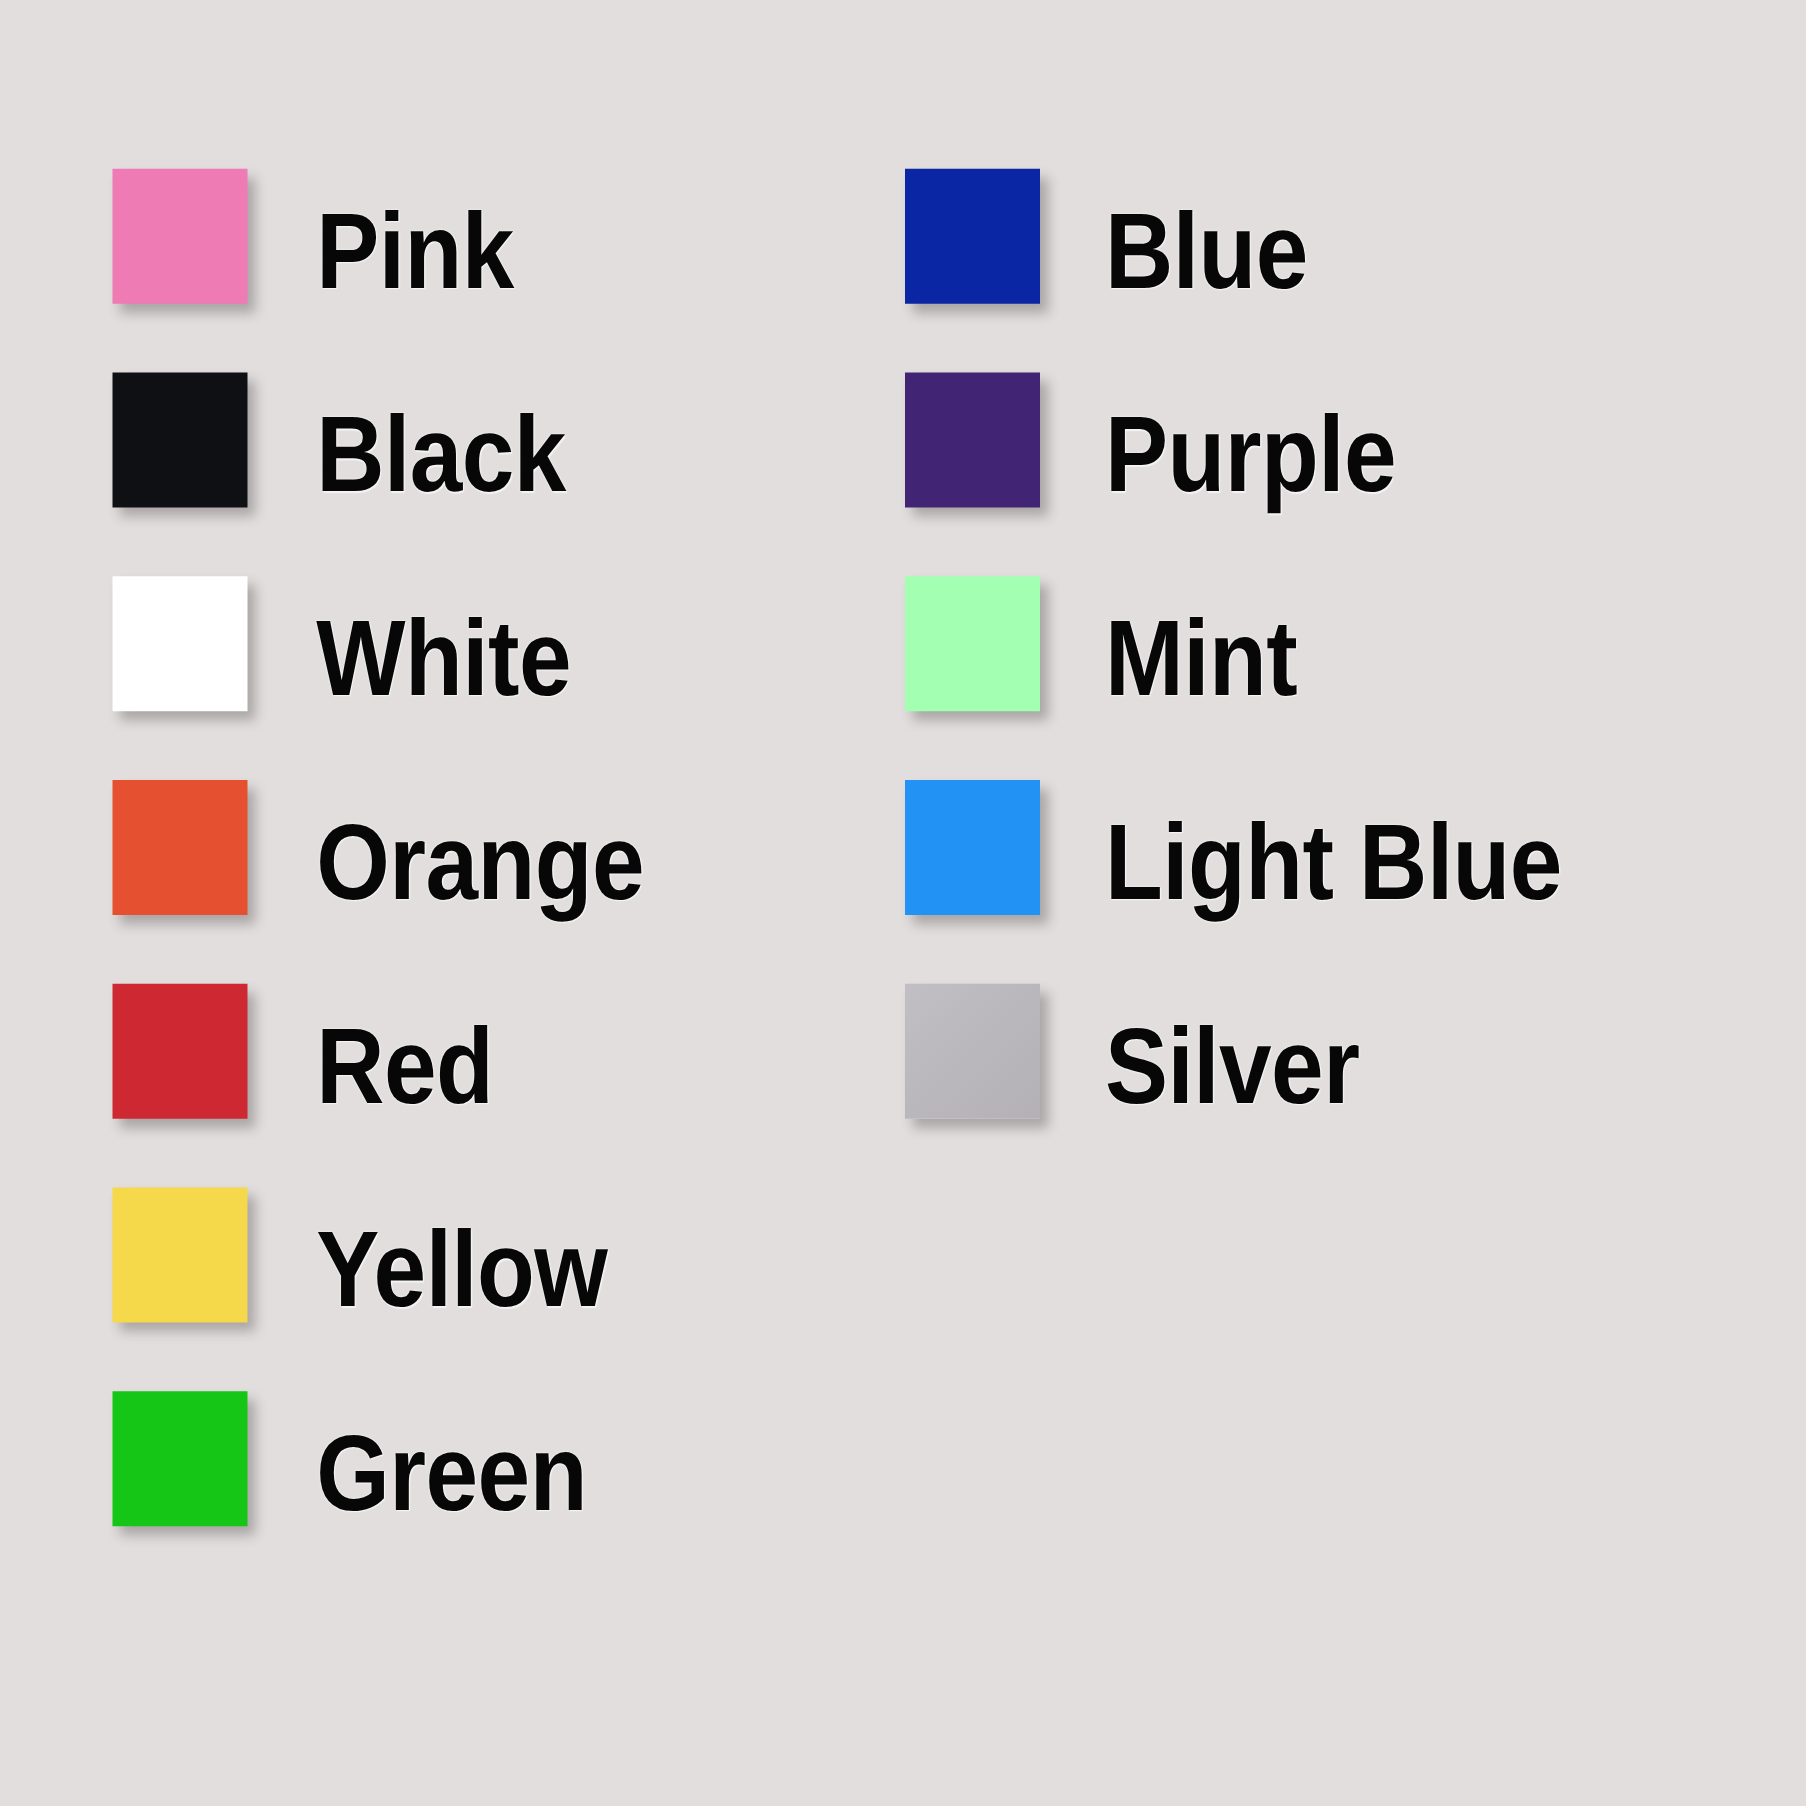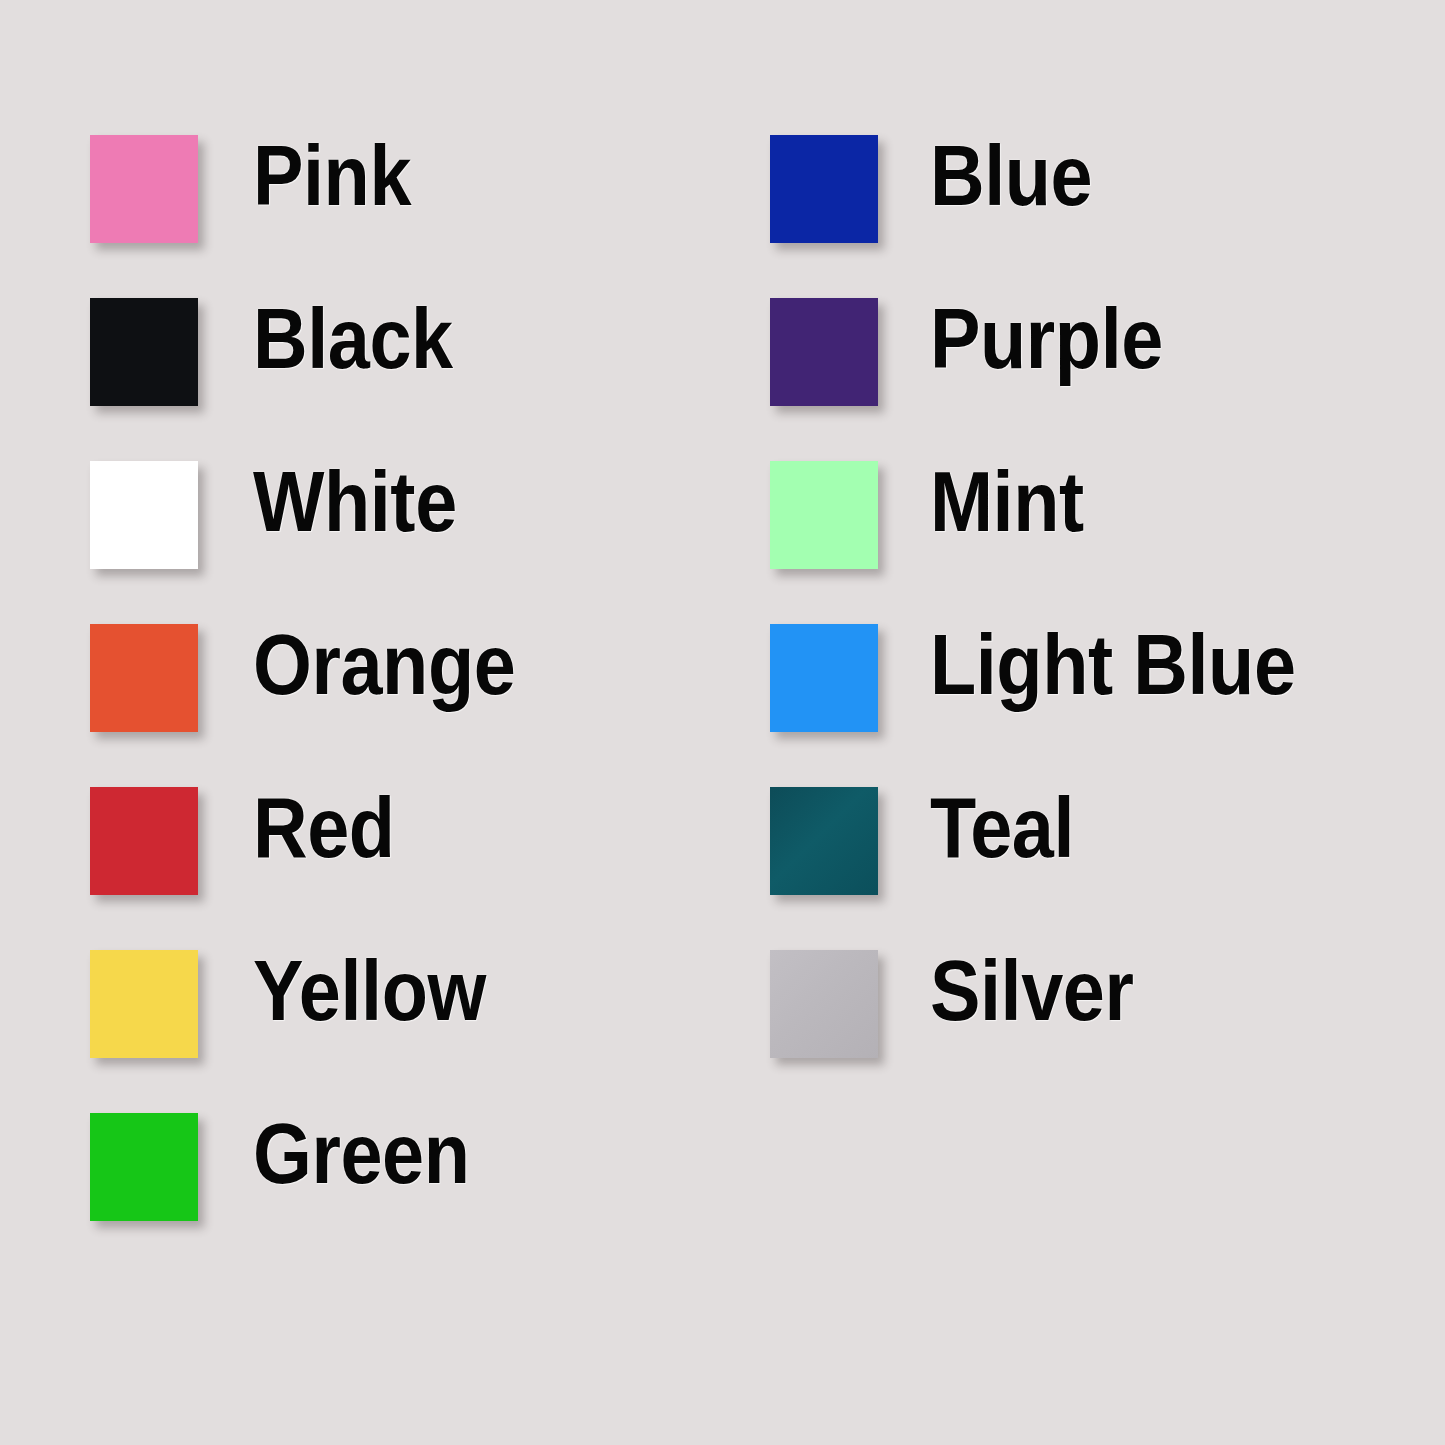--- a/index.html
+++ b/index.html
@@ -21,28 +21,28 @@
     top: 0;
     width: 1445px;
     height: 1445px;
   }
 
   .legend-column {
     position: absolute;
     top: 135px;
   }
   .legend-column.col-left  { left: 90px; }
-  .legend-column.col-right { left: 770px; }
+  .legend-column.col-right { left: 724px; }
 
   .legend-row {
     position: relative;
     height: 108px;
     margin-bottom: 55px;
     display: flex;
-    align-items: flex-start;
+    align-items: flex-end;
   }
 
   .swatch {
     width: 108px;
     height: 108px;
     flex: 0 0 108px;
     box-shadow: 6px 7px 9px rgba(60, 52, 52, 0.33);
     position: relative;
   }
 
@@ -123,24 +123,20 @@
     <div class="legend-row">
       <div class="swatch" style="background: rgb(163, 255, 177);"></div>
       <div class="swatch-label">Mint</div>
     </div>
 
     <div class="legend-row">
       <div class="swatch" style="background: rgb(34, 147, 245);"></div>
       <div class="swatch-label">Light Blue</div>
     </div>
 
-    <div class="legend-row">
-      <div class="swatch" style="background: linear-gradient(135deg, rgb(13, 76, 88) 0%, rgb(15, 91, 103) 45%, rgb(11, 79, 91) 100%);"></div>
-      <div class="swatch-label">Teal</div>
-    </div>
 
     <div class="legend-row">
       <div class="swatch" style="background: linear-gradient(135deg, rgb(194, 191, 196) 0%, rgb(187, 184, 189) 45%, rgb(180, 177, 182) 100%);"></div>
       <div class="swatch-label">Silver</div>
     </div>
 
 
   </div>
 
 </div>

